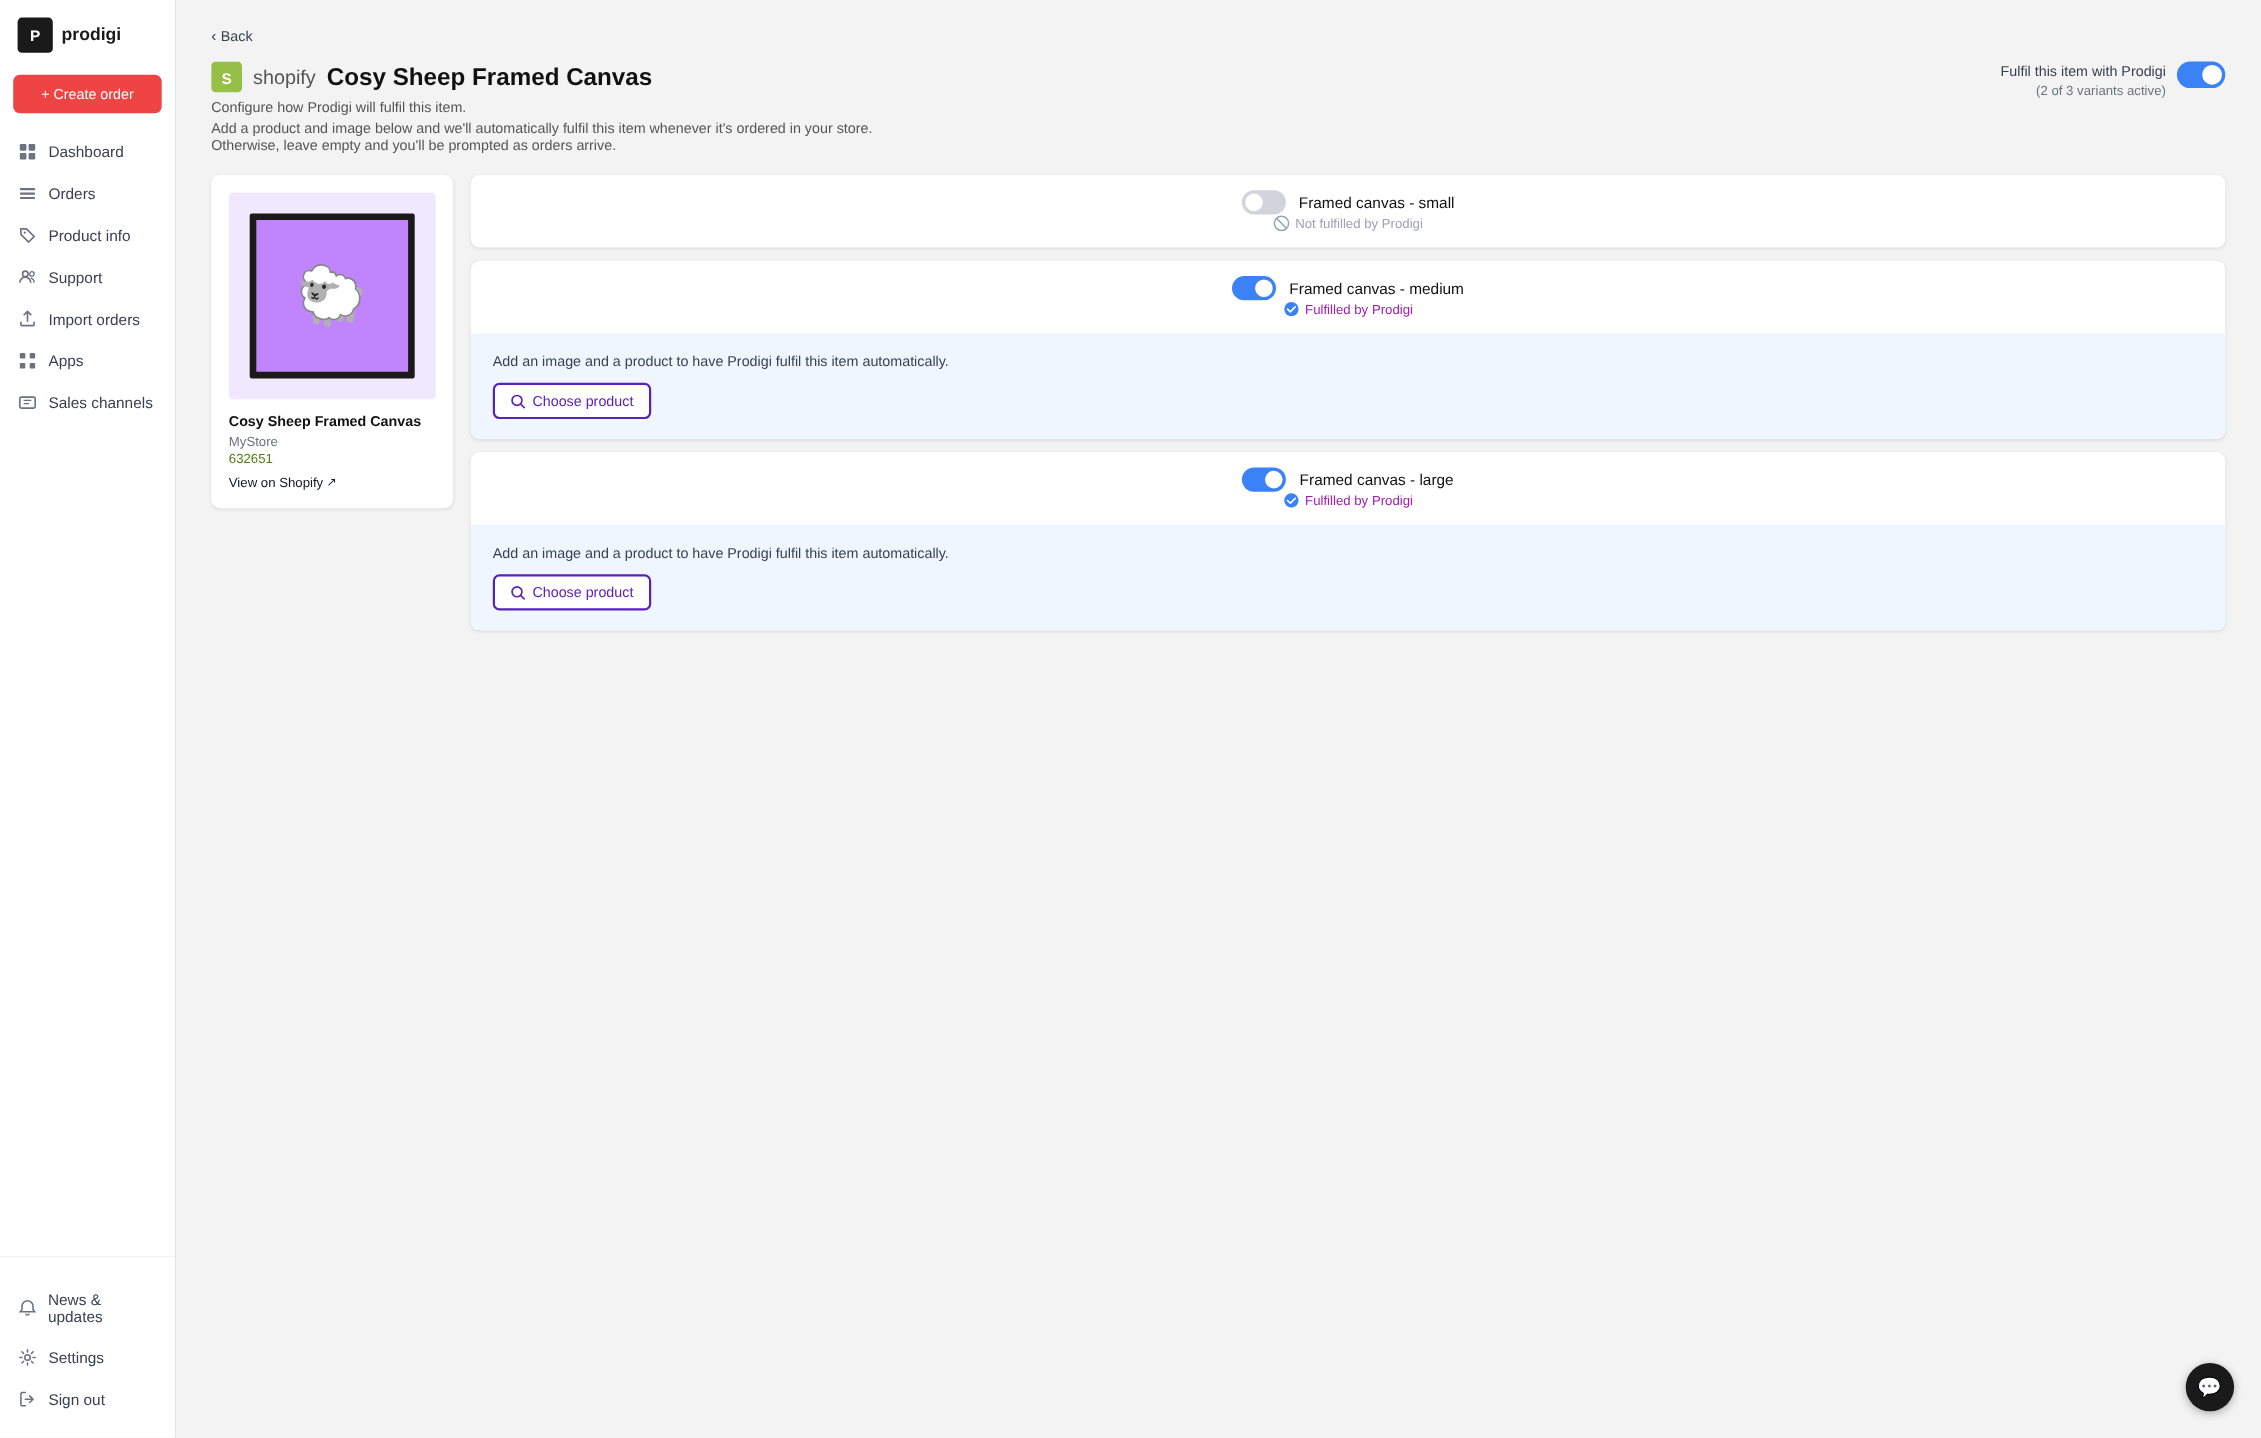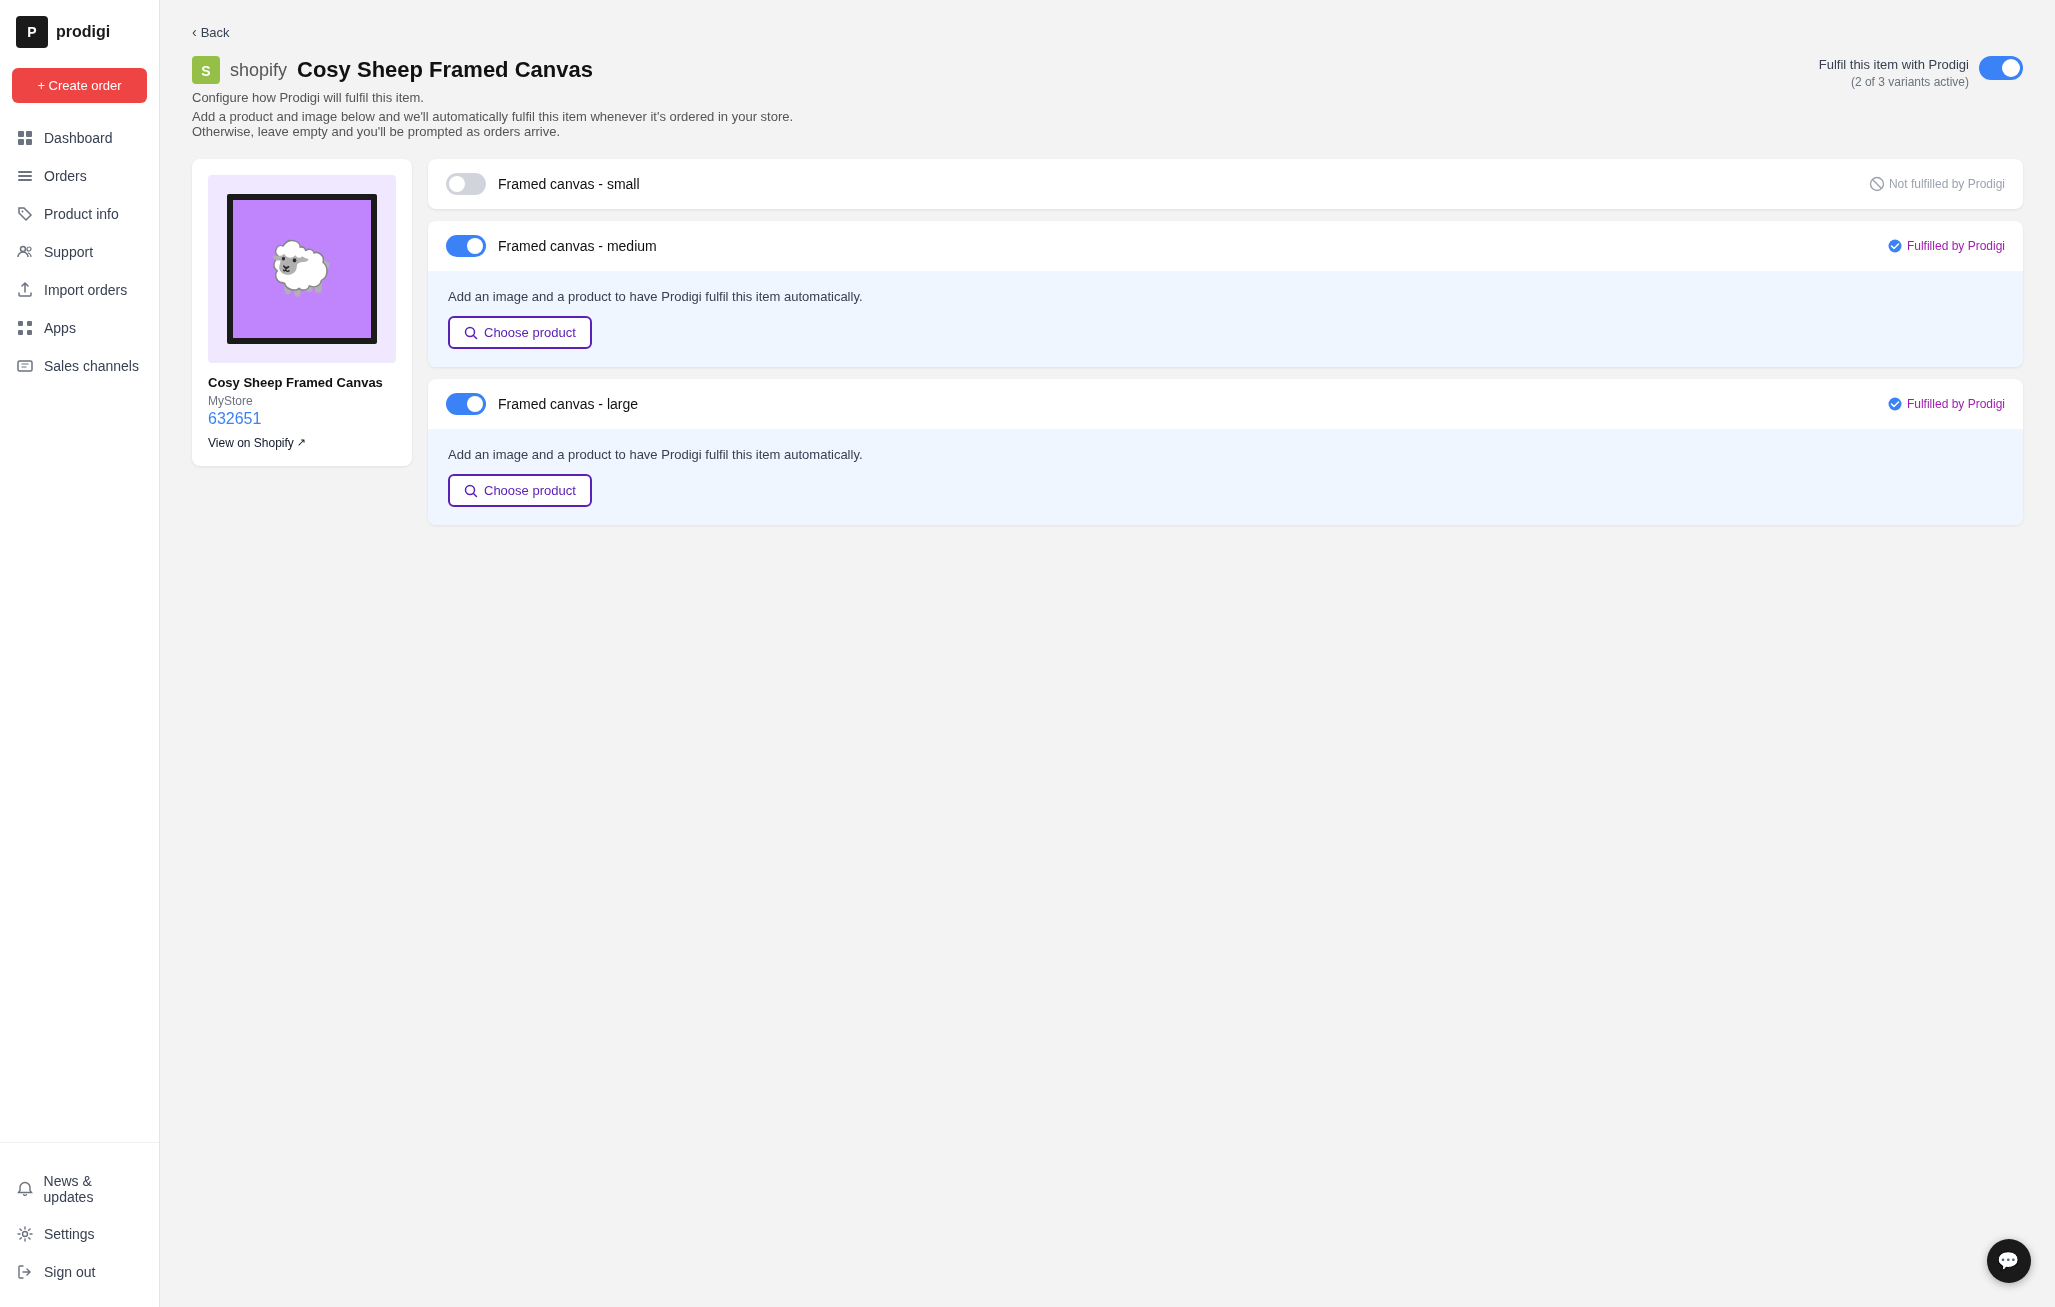--- a/index.html
+++ b/index.html
@@ -191,22 +191,22 @@
       font-weight: 600;
       color: #111;
       margin-bottom: 4px;
     }
     .product-store {
       font-size: 12px;
       color: #6b7280;
       margin-bottom: 2px;
     }
     .product-id {
-      font-size: 16px;
-      color: #3b82f6;
+      font-size: 12px;
+      color: #4d7c0f;
       margin-bottom: 8px;
     }
     .view-shopify-link {
       font-size: 12px;
       color: #0f172a;
       cursor: pointer;
       display: flex;
       gap: 3px;
       text-decoration: none;
     }
@@ -220,20 +220,21 @@
       border-radius: 8px;
       margin-bottom: 12px;
       overflow: hidden;
       box-shadow: 0 1px 3px rgba(0,0,0,0.08);
     }
     .variant-header {
       display: flex;
       align-items: center;
       justify-content: space-between;
       padding: 14px 18px;
+      flex-direction: column;
     }
     .variant-header-left {
       display: flex;
       align-items: center;
       gap: 12px;
     }
     .variant-name {
       font-size: 14px;
       font-weight: 500;
       color: #111;

